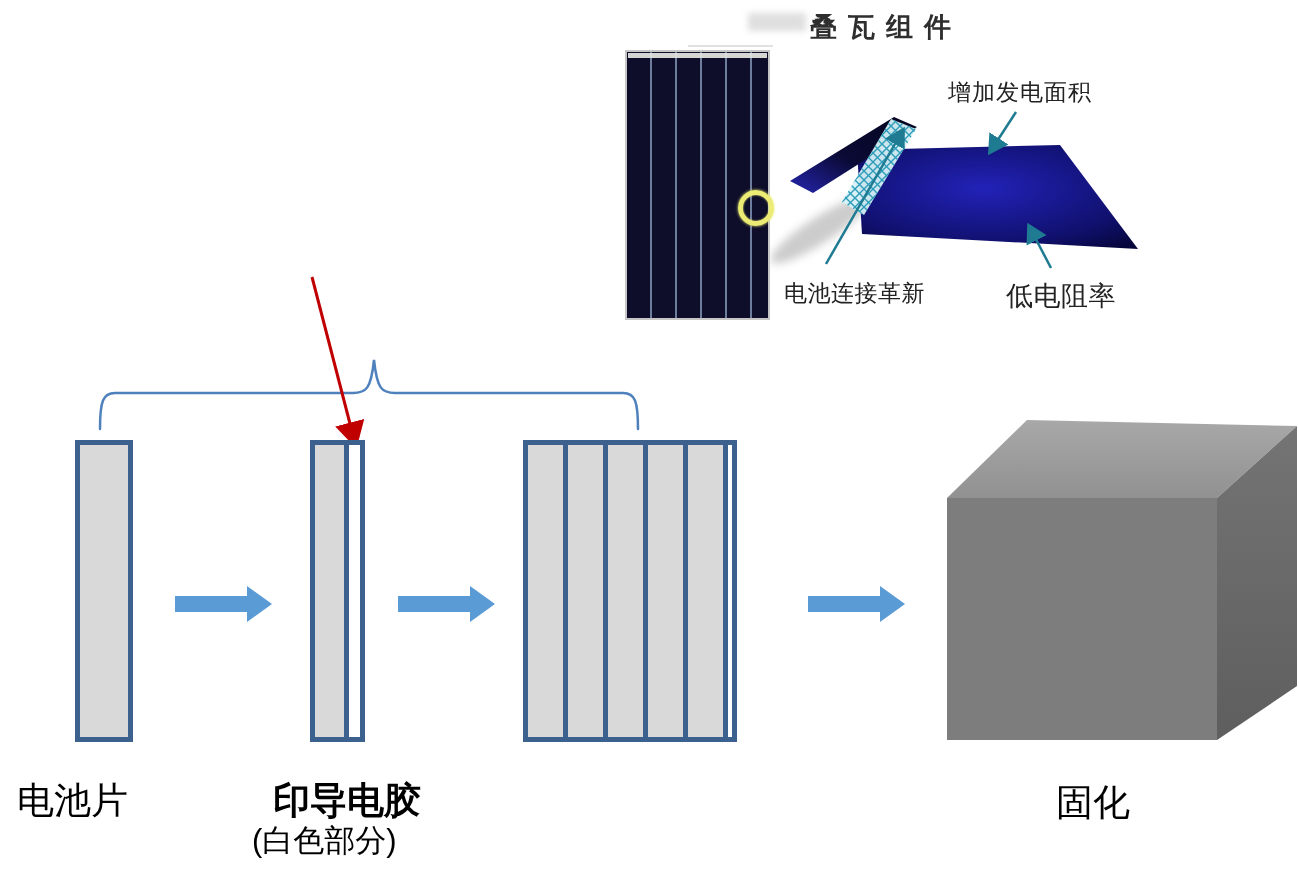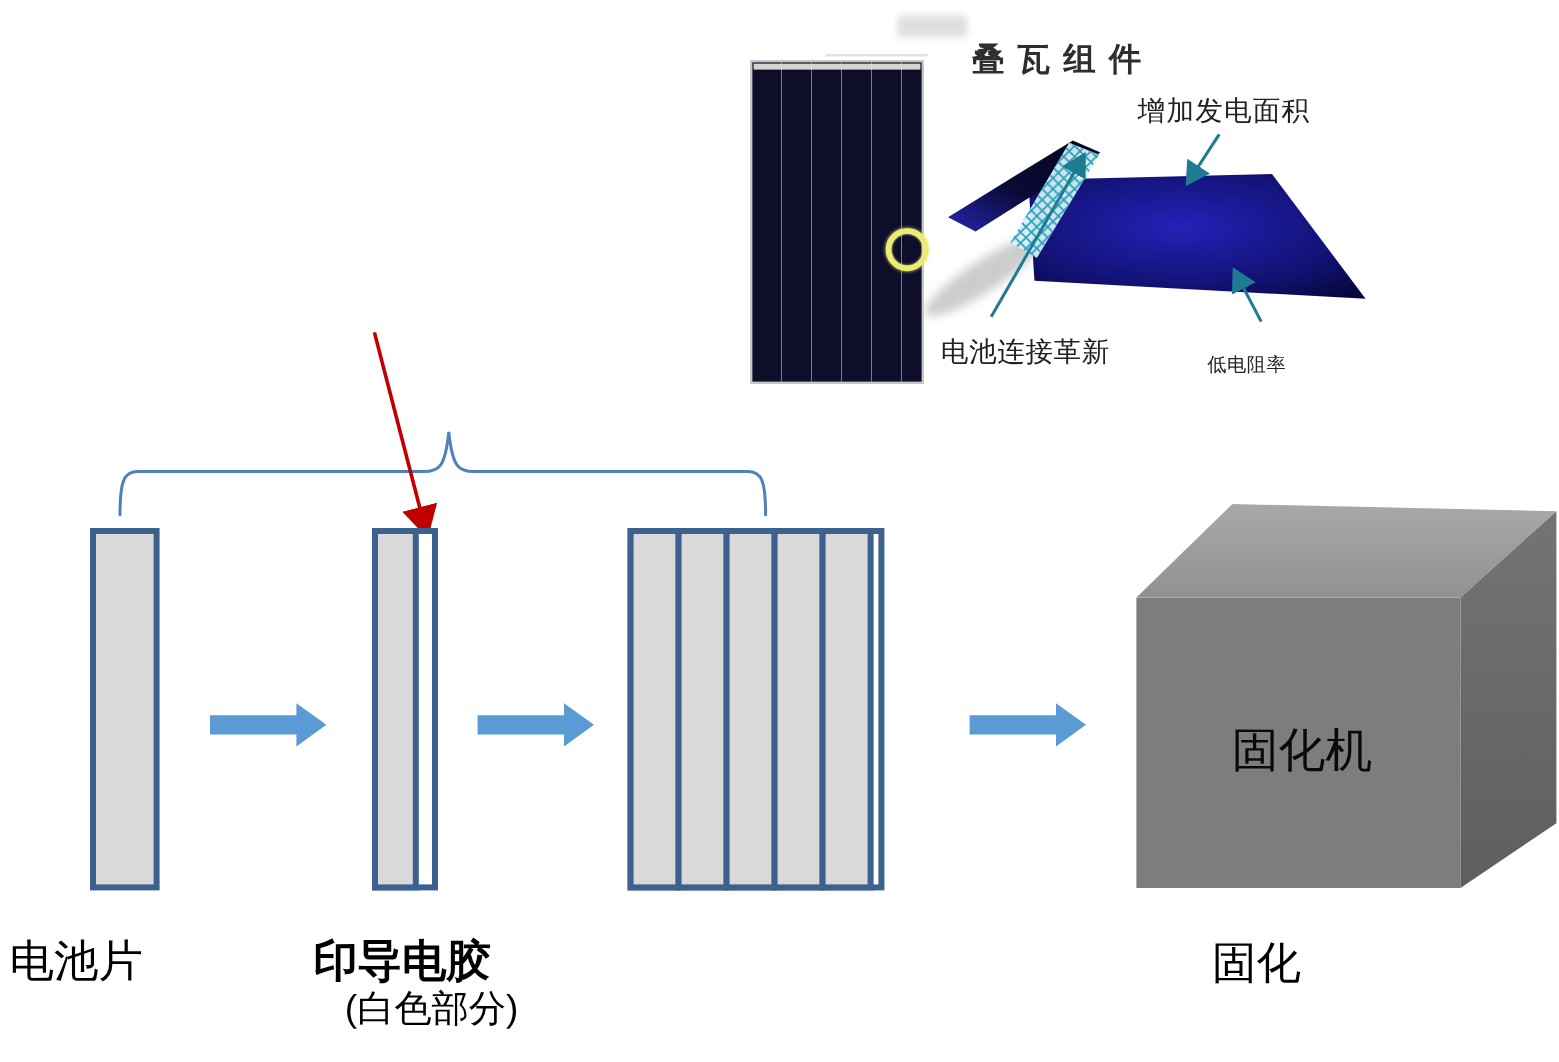--- a/index.html
+++ b/index.html
@@ -26,36 +26,36 @@
   .ph-cell-edge-light{right:4px;top:0;bottom:0;width:9px;
            background:linear-gradient(180deg,#d2cbb9,#9d968a);}
   .ph-cell-edge-dark{right:0;top:0;bottom:0;width:4px;background:#10101a;}
   .ph-label{left:88px;top:194px;color:#fff;font-size:29px;font-weight:bold;letter-spacing:2px;
             text-shadow:0 0 3px rgba(0,0,0,.6);}
 
   
   .smudge{position:absolute;left:748px;top:13px;width:58px;height:18px;background:#d7d7d7;
           opacity:.8;filter:blur(3px);}
   .faintline{position:absolute;left:688px;top:45px;width:85px;height:2px;background:#d9d9d9;opacity:.8;}
-  .module-title{position:absolute;left:810px;top:31px;font-size:27px;font-weight:700;
+  .module-title{position:absolute;left:810px;top:9px;font-size:27px;font-weight:700;
                 color:#2e2e2e;letter-spacing:11px;white-space:nowrap;}
   .flat-panel{position:absolute;left:625px;top:50px;width:145px;height:270px;box-sizing:border-box;
               border:2px solid #c6c6c6;background-color:#0e0e2a;
               background-image:repeating-linear-gradient(90deg,transparent 0 23.5px,#6d7d9e 23.5px 25px);}
   .fp-topbar{position:absolute;left:1px;right:1px;top:1px;height:5px;background:#e6e6e3;opacity:.92;}
   .fp-ring{position:absolute;left:111px;top:138px;width:36px;height:36px;box-sizing:border-box;
            border:5px solid #ecec74;border-radius:50%;box-shadow:0 0 3px #ecec74, inset 0 0 2px #ecec74;}
   .lbl{position:absolute;color:#222;white-space:nowrap;}
   .lbl-top{left:948px;top:77px;font-size:23px;letter-spacing:1px;}
   .lbl-left{left:784px;top:278px;font-size:23px;letter-spacing:0.5px;}
-  .lbl-right{left:1006px;top:278px;font-size:16px;letter-spacing:0.5px;margin-top:16px;}
+  .lbl-right{left:1006px;top:278px;font-size:27px;letter-spacing:0.5px;}
 
   
-  .step-label{position:absolute;color:#000;font-size:37px;text-align:left;white-space:nowrap;}
-  .step-sublabel{position:absolute;color:#000;font-size:31px;text-align:right;white-space:nowrap;}
+  .step-label{position:absolute;color:#000;font-size:37px;text-align:right;white-space:nowrap;}
+  .step-sublabel{position:absolute;color:#000;font-size:31px;text-align:left;white-space:nowrap;}
   .cube-label{position:absolute;left:1025px;top:598px;width:120px;text-align:center;
               font-size:39px;color:#0a0a0a;white-space:nowrap;}
 </style>
 </head>
 <body>
 
 <div class="stage">
 
   <svg class="shapes" viewBox="0 0 1299 885">
     <defs>
@@ -145,15 +145,14 @@
   </div>
 
   <div class="lbl lbl-top">增加发电面积</div>
   <div class="lbl lbl-left">电池连接革新</div>
   <div class="lbl lbl-right">低电阻率</div>
 
   <div class="step-label" style="left:8px;top:776px;width:120px;">电池片</div>
   <div class="step-label" style="left:261px;top:776px;width:160px;font-weight:bold;">印导电胶</div>
   <div class="step-sublabel" style="left:252px;top:820px;width:180px;">(白色部分)</div>
   <div class="step-label" style="left:1010px;top:778px;width:120px;">固化</div>
-  <div class="cube-label">固化机</div>
 
 </div>
 
 </body></html>

